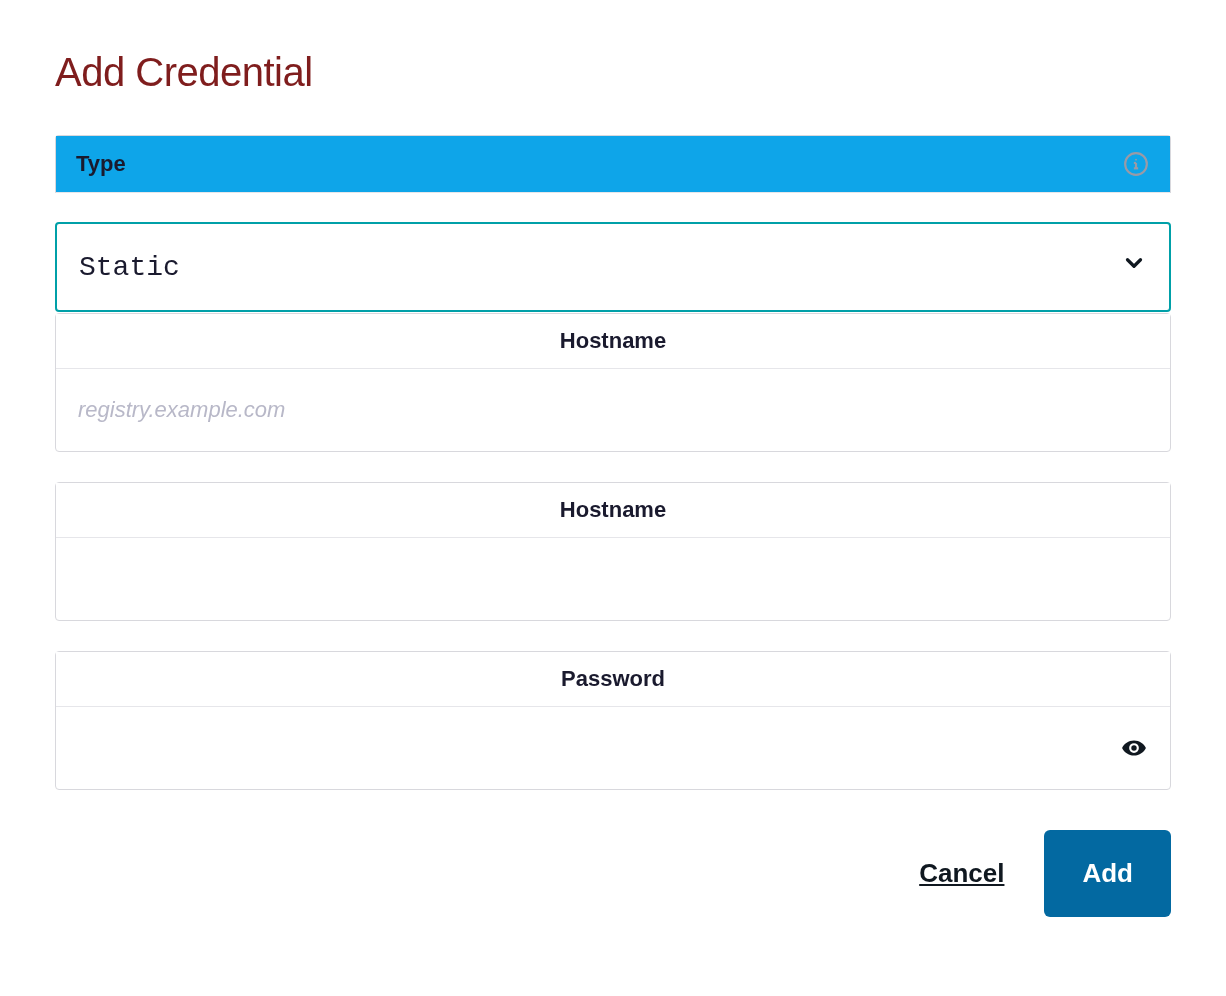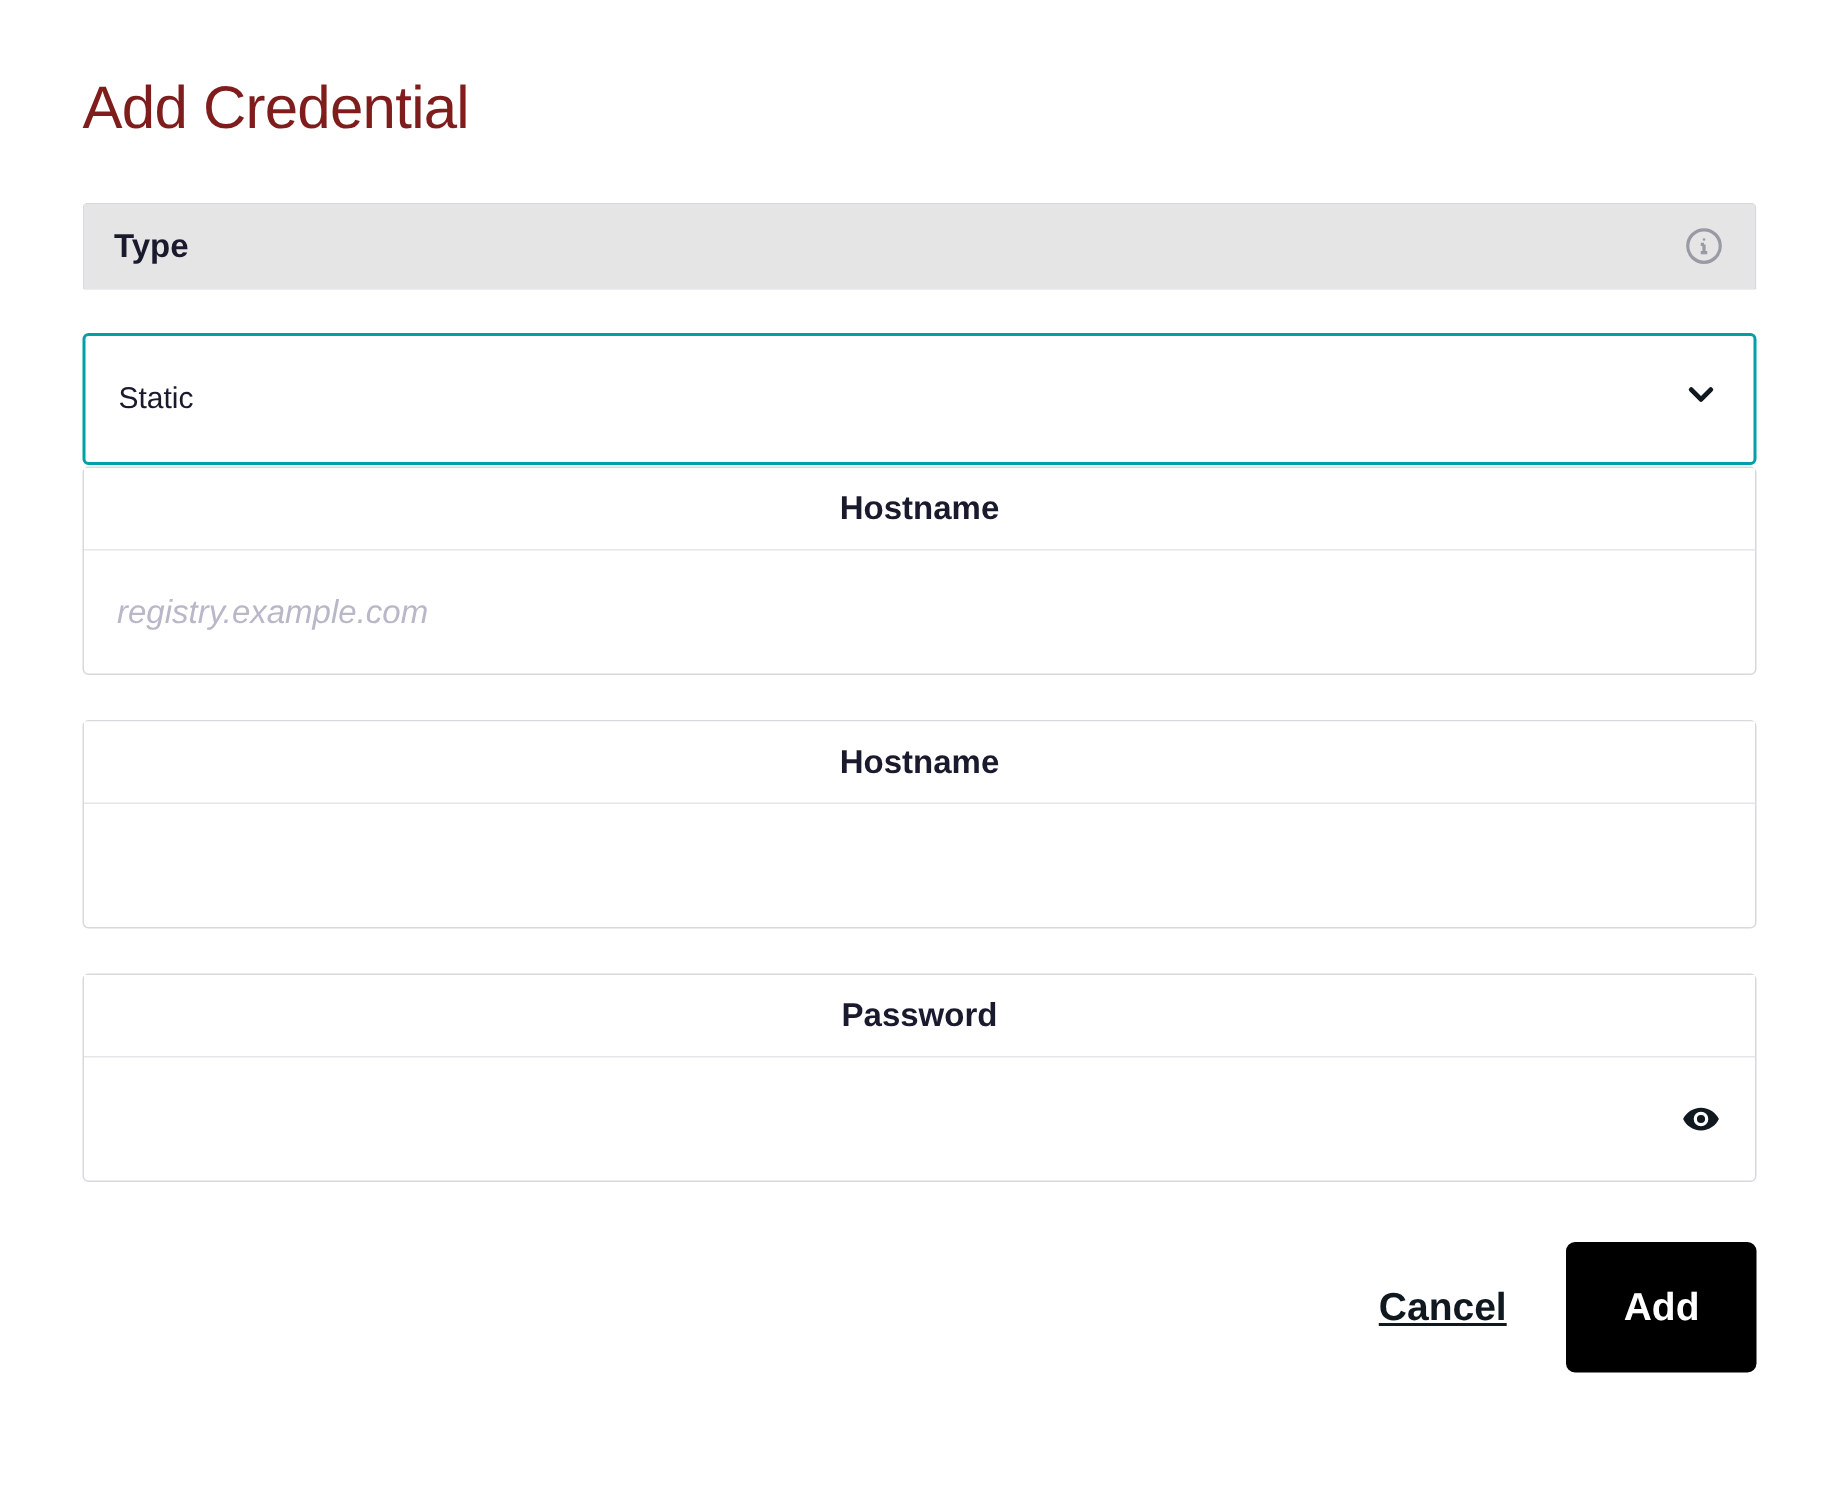--- a/index.html
+++ b/index.html
@@ -51,25 +51,26 @@
       position: relative;
     }
     .select-body {
       border: 2px solid #00a0a8;
       border-radius: 4px;
       margin: 0px;
       padding: 26px 22px;
       display: flex;
       align-items: center;
       justify-content: space-between;
-      font-size: 20px;
+      font-size: 28px;
       color: #1a1a2e;
       cursor: pointer;
       position: relative;
       top: -1px;
+      font-family: Liberation Mono, monospace;
     }
     .select-value {
       font-weight: 400;
     }
     .chevron {
       color: #101820;
     }
     .text-input {
       width: 100%;
       border: none;
@@ -117,42 +118,42 @@
     .cancel-btn {
       background: transparent;
       border: none;
       font-size: 26px;
       font-weight: 700;
       color: #101820;
       cursor: pointer;
       text-decoration: underline;
     }
     .add-btn {
-      background: #000000;
+      background: #0369a1;
       border: none;
       border-radius: 6px;
       padding: 28px 38px;
       font-size: 26px;
       font-weight: 700;
       color: #ffffff;
       cursor: pointer;
     }
     
     .type-group {
       border: 1px solid #d8d8dd;
       border-radius: 4px 4px 0 0;
       border-bottom: none;
       margin-bottom: 30px;
     }
     .type-header {
       display: flex;
       align-items: center;
       justify-content: space-between;
       padding: 14px 20px;
-      background: #e5e5e5;
+      background: #0ea5e9;
       border-bottom: 1px solid #e6e6ea;
     }
   </style>
 </head>
 <body>
 
 <h1 class="page-title">Add Credential</h1>
 
 <div>
   <div class="type-group">

